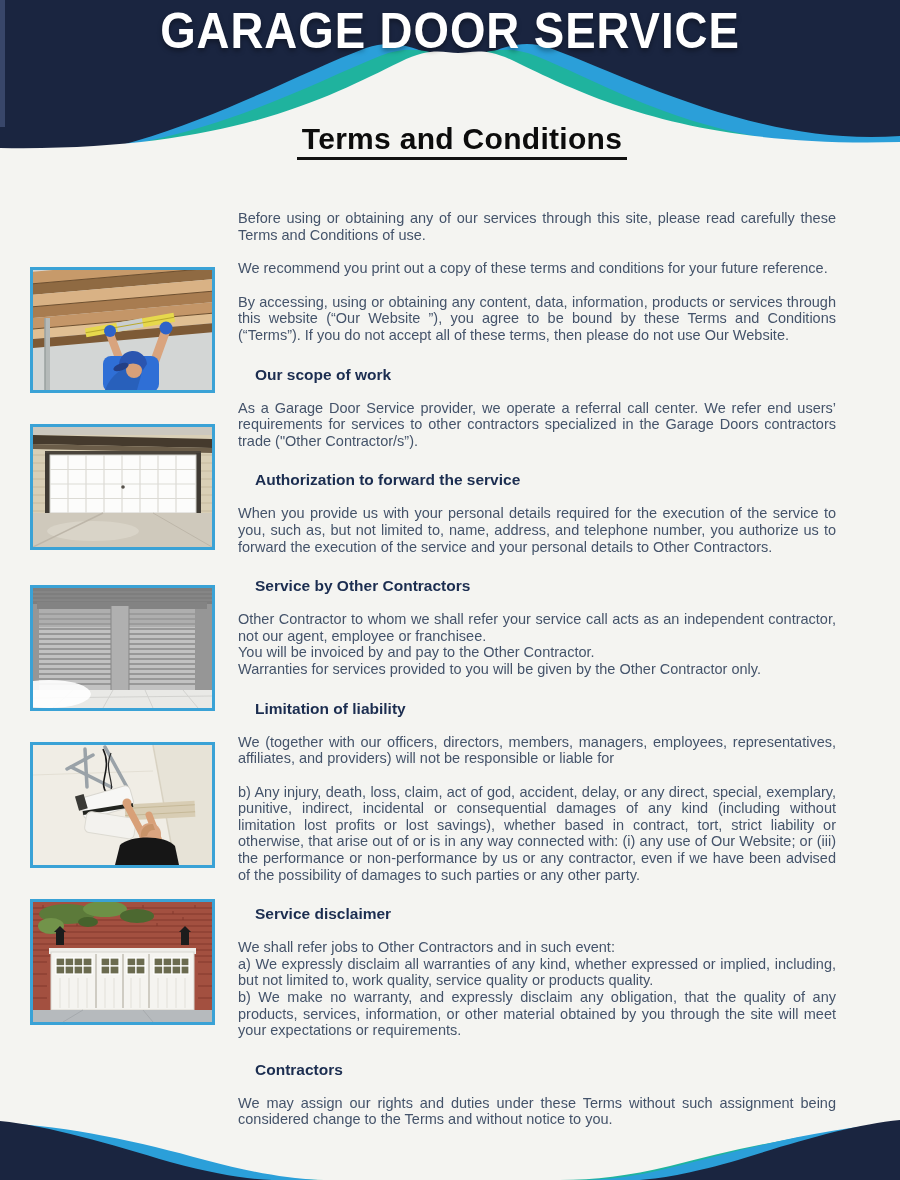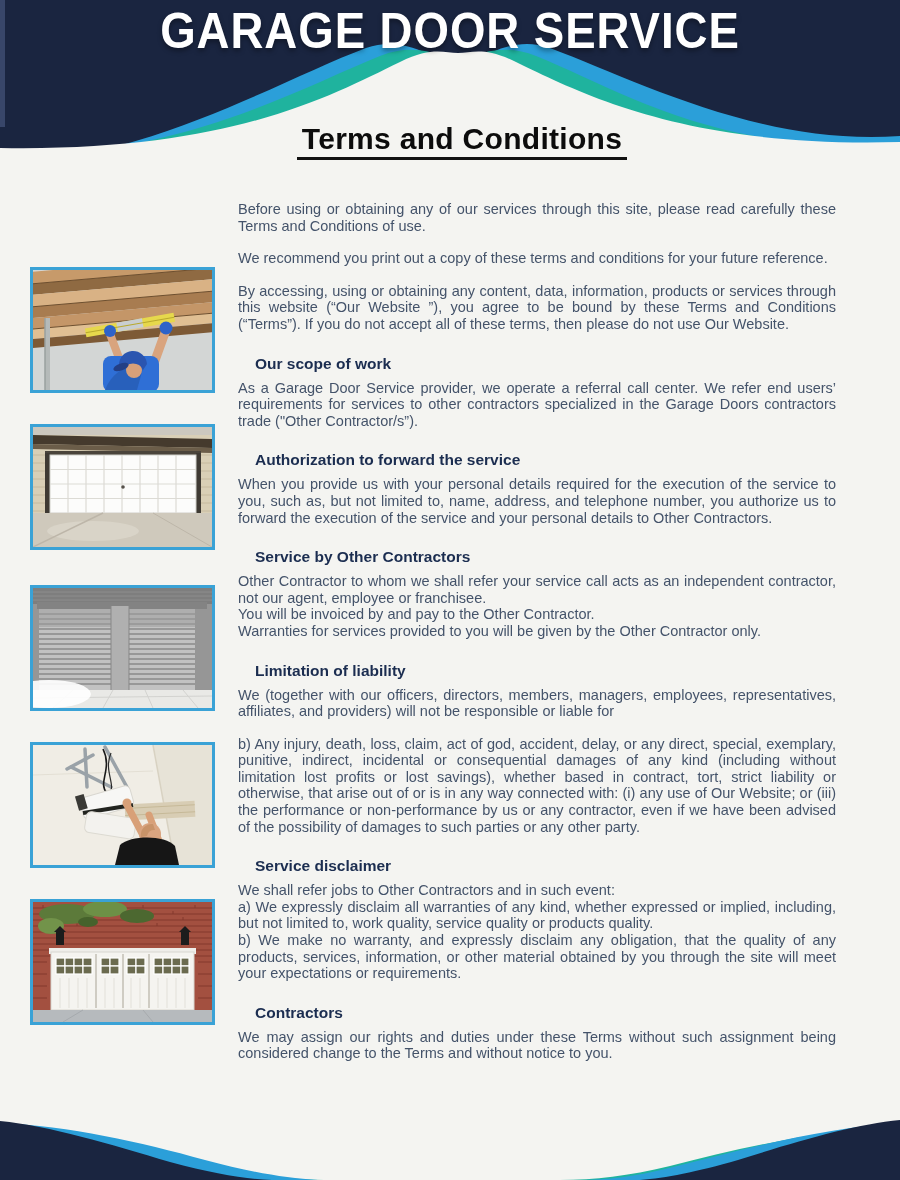--- a/index.html
+++ b/index.html
@@ -11,21 +11,21 @@
   .edge-strip{position:absolute;left:0;top:0;width:5px;height:127px;background:#46547a;opacity:.7;}
   .site-title{position:absolute;top:2px;left:0;width:100%;text-align:center;color:#ffffff;
               font-size:48px;font-weight:bold;letter-spacing:1px;transform:scaleX(.95) scaleY(1.04);
               transform-origin:center top;text-shadow:0 3px 5px rgba(0,0,0,.35);white-space:nowrap;}
   .page-heading{position:absolute;top:122px;left:12px;width:100%;text-align:center;}
   .page-heading span{display:inline-block;font-size:30px;font-weight:bold;color:#0c0c0c;
               letter-spacing:.3px;border-bottom:3px solid #111;padding:0 5px 1px;}
   .photo{position:absolute;left:30px;width:179px;height:120px;border:3px solid #3aa2d6;background:#fff;overflow:hidden;}
   .text-col{position:absolute;left:238px;top:193px;width:598px;color:#44536a;
             font-size:14.5px;line-height:16.6px;text-align:justify;}
-  .text-col p{margin:8px 0 16px;}
+  .text-col p{margin:17px 0 16px;}
   .text-col h3{margin:22px 17px 6px;font-size:15.5px;line-height:17px;color:#1b2d50;}
   .multiline{white-space:pre-line;}
 </style>
 </head>
 <body>
 
 <div class="page">
 
   <svg class="hdr-svg" width="900" height="170" viewBox="0 0 900 170">
     <rect x="0" y="0" width="900" height="170" fill="#1A2540"></rect>

